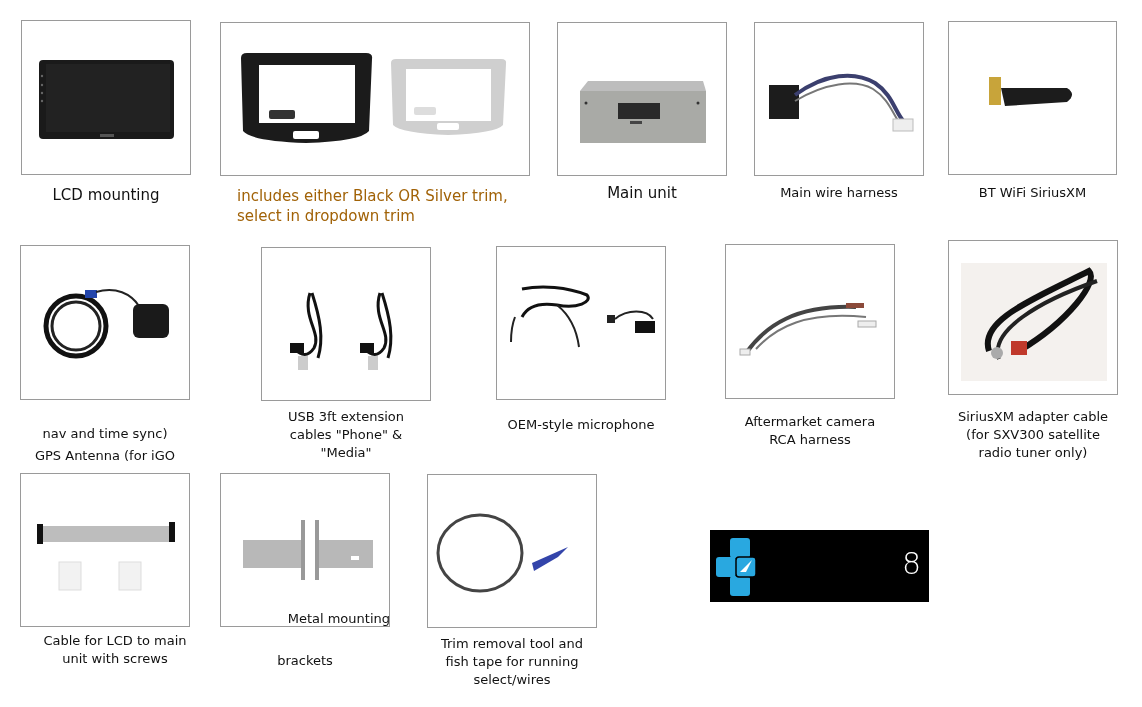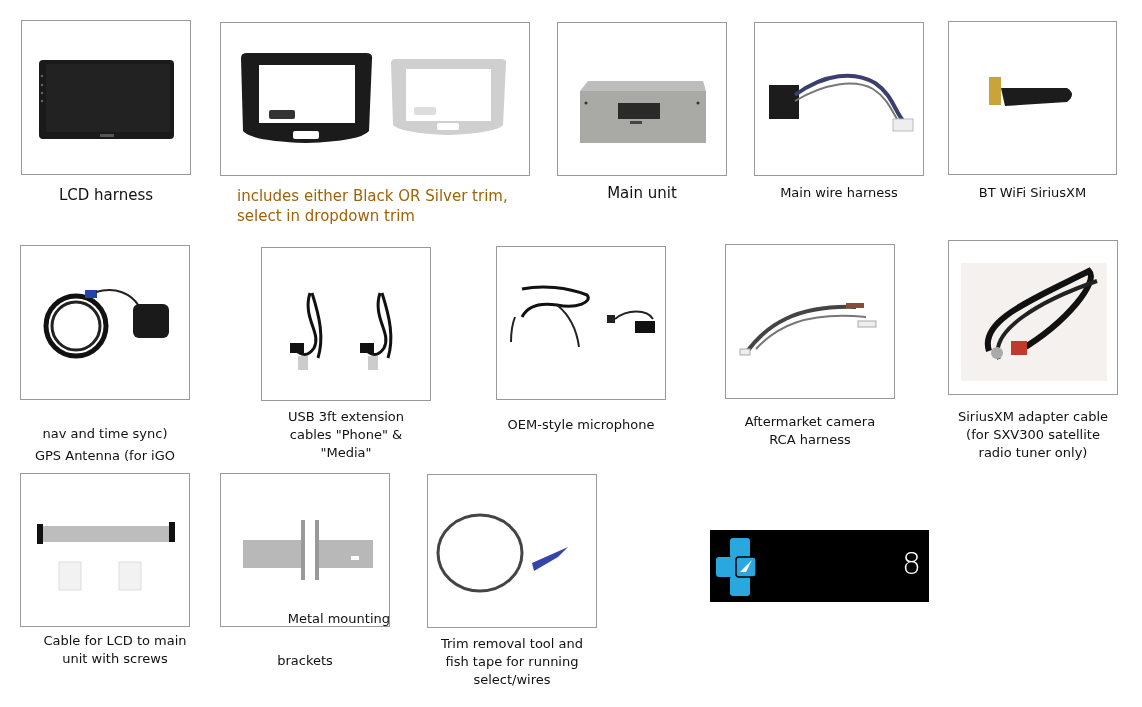--- a/index.html
+++ b/index.html
@@ -18,21 +18,21 @@
   <svg width="168" height="153" viewBox="0 0 168 153">
     <rect x="17" y="39" width="135" height="79" rx="4" fill="#1a1a1a"></rect>
     <rect x="24" y="43" width="124" height="68" fill="#222"></rect>
     <circle cx="20" cy="55" r="1.2" fill="#666"></circle>
       <circle cx="20" cy="64" r="1.2" fill="#666"></circle>
       <circle cx="20" cy="72" r="1.2" fill="#666"></circle>
       <circle cx="20" cy="80" r="1.2" fill="#666"></circle>
     <rect x="78" y="113" width="14" height="3" fill="#555"></rect>
   </svg>
 </div>
-<div class="cap big" style="left:21px;top:186px;width:170px;">LCD harness</div>
+<div class="cap big" style="left:21px;top:186px;width:170px;">LCD mounting</div>
 
 <div class="card" style="left:220px;top:22px;width:310px;height:154px;">
   <svg width="308" height="152" viewBox="0 0 308 152">
     <path d="M20 35 Q20 30 26 30 L145 30 Q152 30 151 36 L148 108 Q140 118 85 120 Q30 118 22 108 Z" fill="#1b1b1b"></path>
     <rect x="38" y="42" width="96" height="58" fill="#fff"></rect>
     <rect x="48" y="87" width="26" height="9" rx="2" fill="#333"></rect>
     <rect x="72" y="108" width="26" height="8" rx="2" fill="#fff"></rect>
     <path d="M170 40 Q170 36 175 36 L280 36 Q286 36 285 41 L282 102 Q275 110 227 112 Q180 110 172 102 Z" fill="#cfcfcf"></path>
     <rect x="185" y="46" width="85" height="52" fill="#fff"></rect>
     <rect x="193" y="84" width="22" height="8" rx="2" fill="#ddd"></rect>

